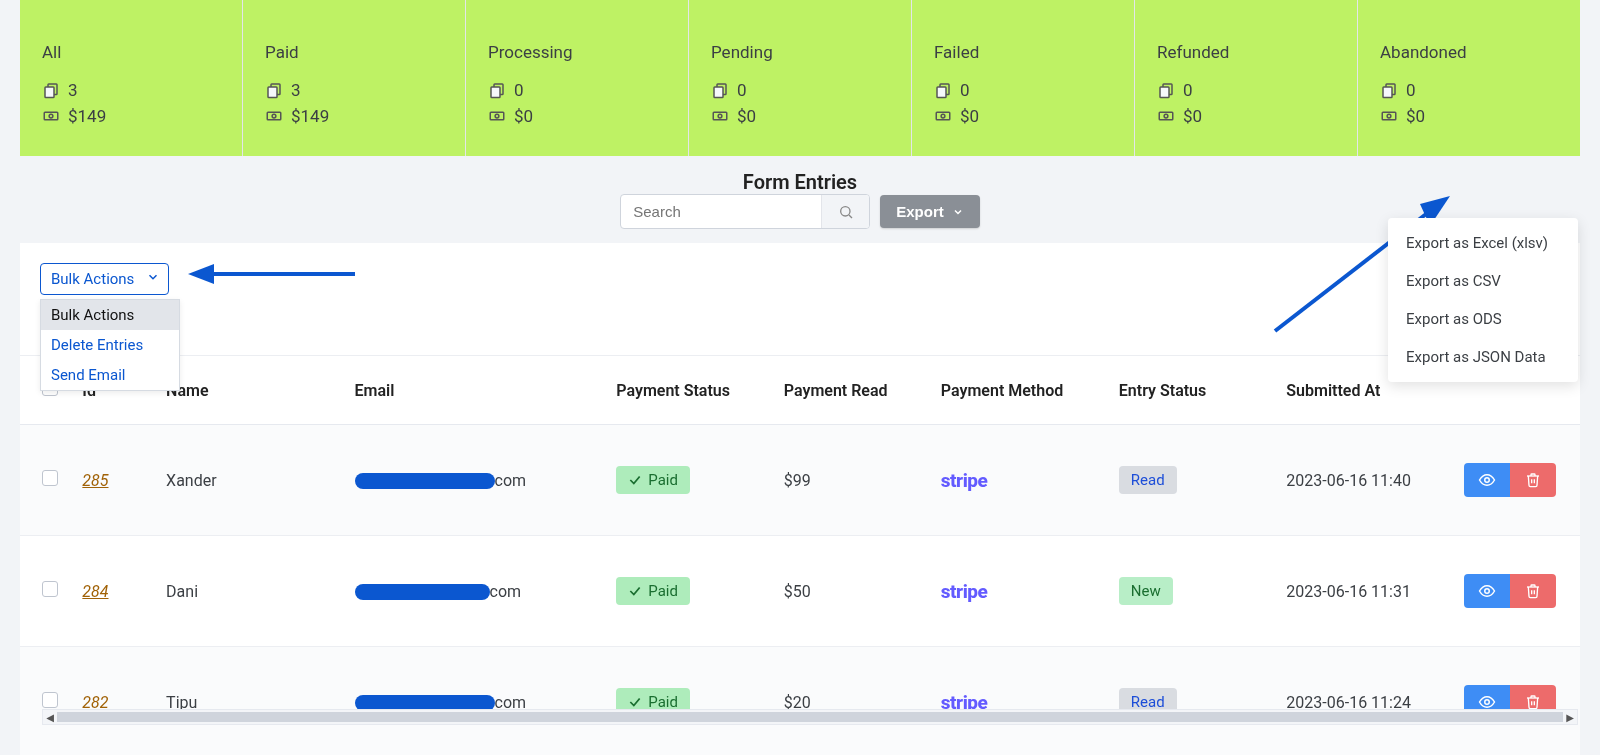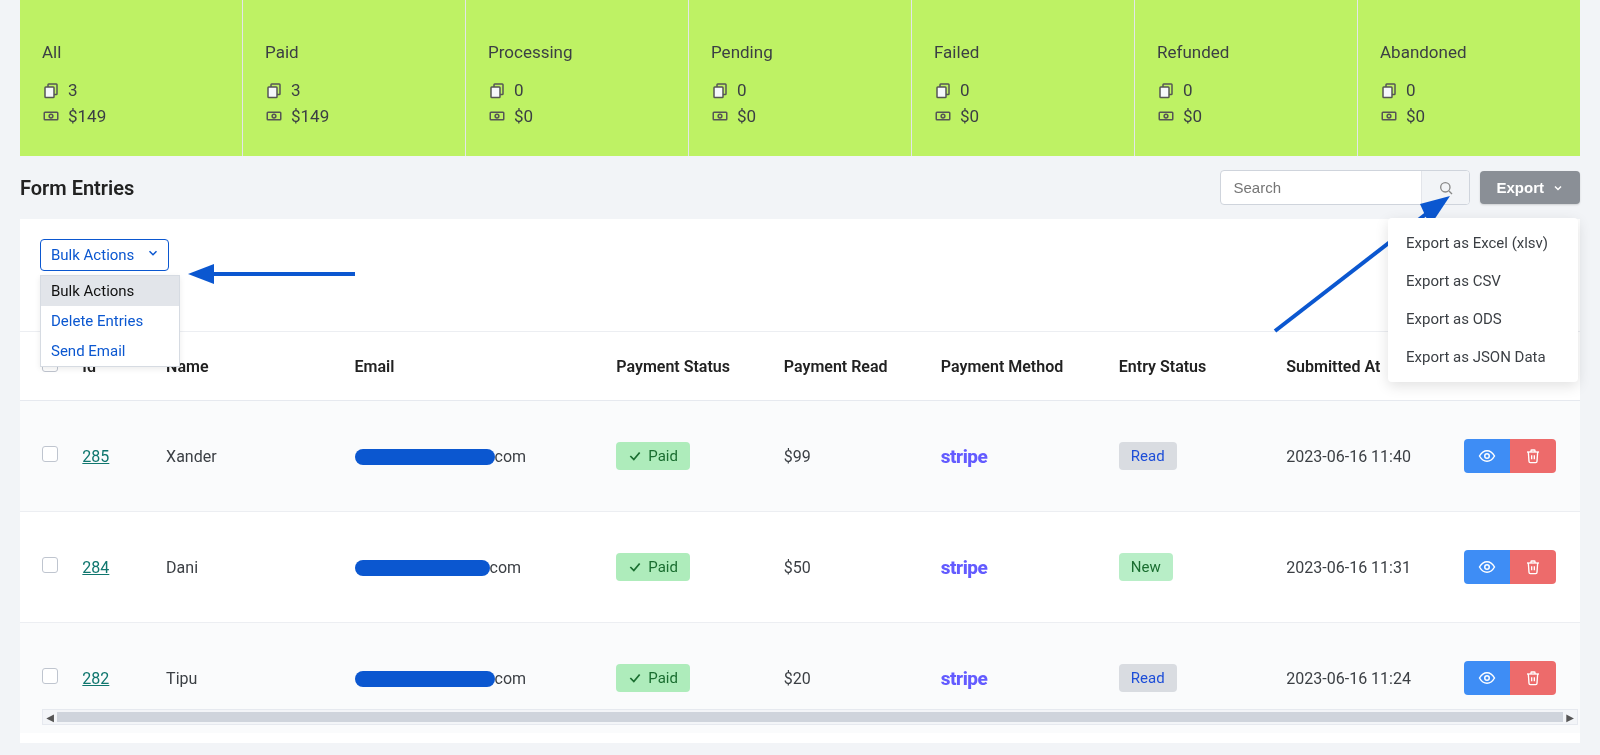--- a/index.html
+++ b/index.html
@@ -39,20 +39,21 @@
     color: #3b3f44;
     margin-bottom: 6px;
   }
   .card-icon { width: 18px; height: 18px; display:inline-block; }
 
   .section-header {
     display: flex;
     align-items: center;
     justify-content: space-between;
     padding: 14px 20px;
+    flex-direction: column;
   }
   .section-title {
     font-size: 20px;
     font-weight: 600;
     color: #222;
   }
   .header-right { display:flex; gap:10px; align-items:center; }
   .search-wrap {
     display:flex;
     align-items:stretch;
@@ -160,21 +161,21 @@
     background:#fff;
   }
   table.entries tbody td {
     padding: 38px 10px;
     border-top:1px solid #eceef2;
     font-size:16px;
     color:#3b3f44;
     vertical-align:middle;
   }
   table.entries tbody tr:nth-child(odd) td { background:#fafbfc; }
-  .col-id a { color:#0f766e; text-decoration:underline; cursor:pointer; }
+  .col-id a { color:#a16207; text-decoration:underline; cursor:pointer;font-style:italic; }
   .checkbox {
     width:16px; height:16px;
     border:1.5px solid #bfc5cf;
     border-radius:3px;
     display:inline-block;
     background:#fff;
   }
   .badge {
     display:inline-flex;
     align-items:center;

